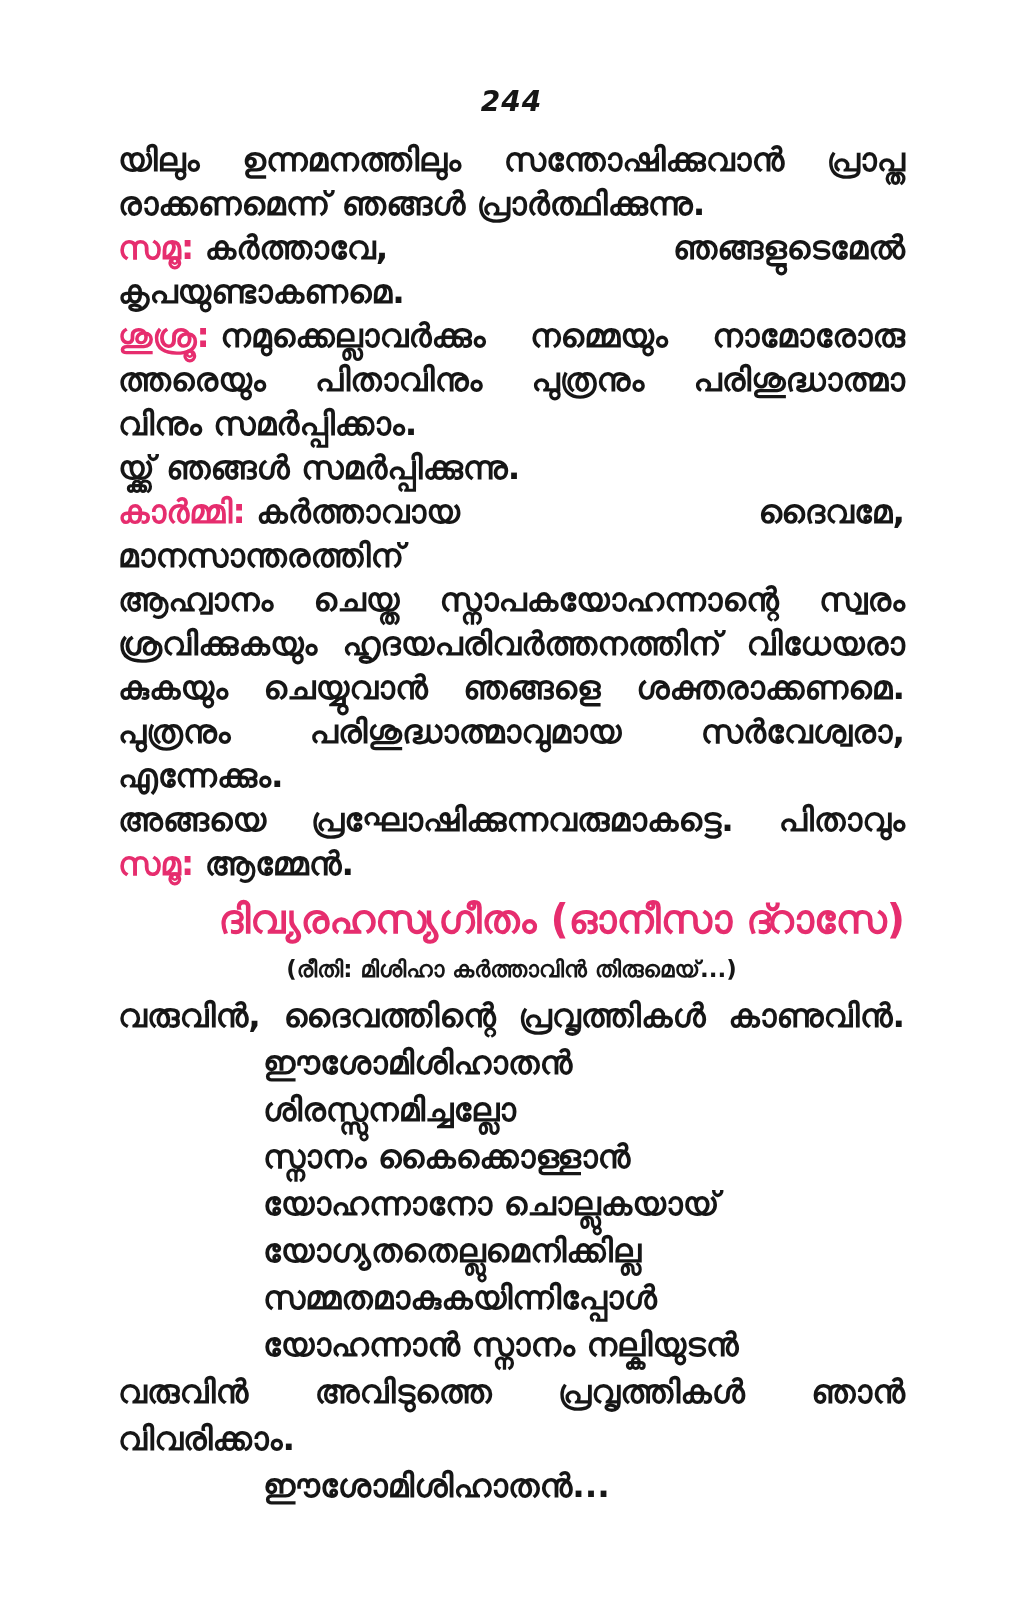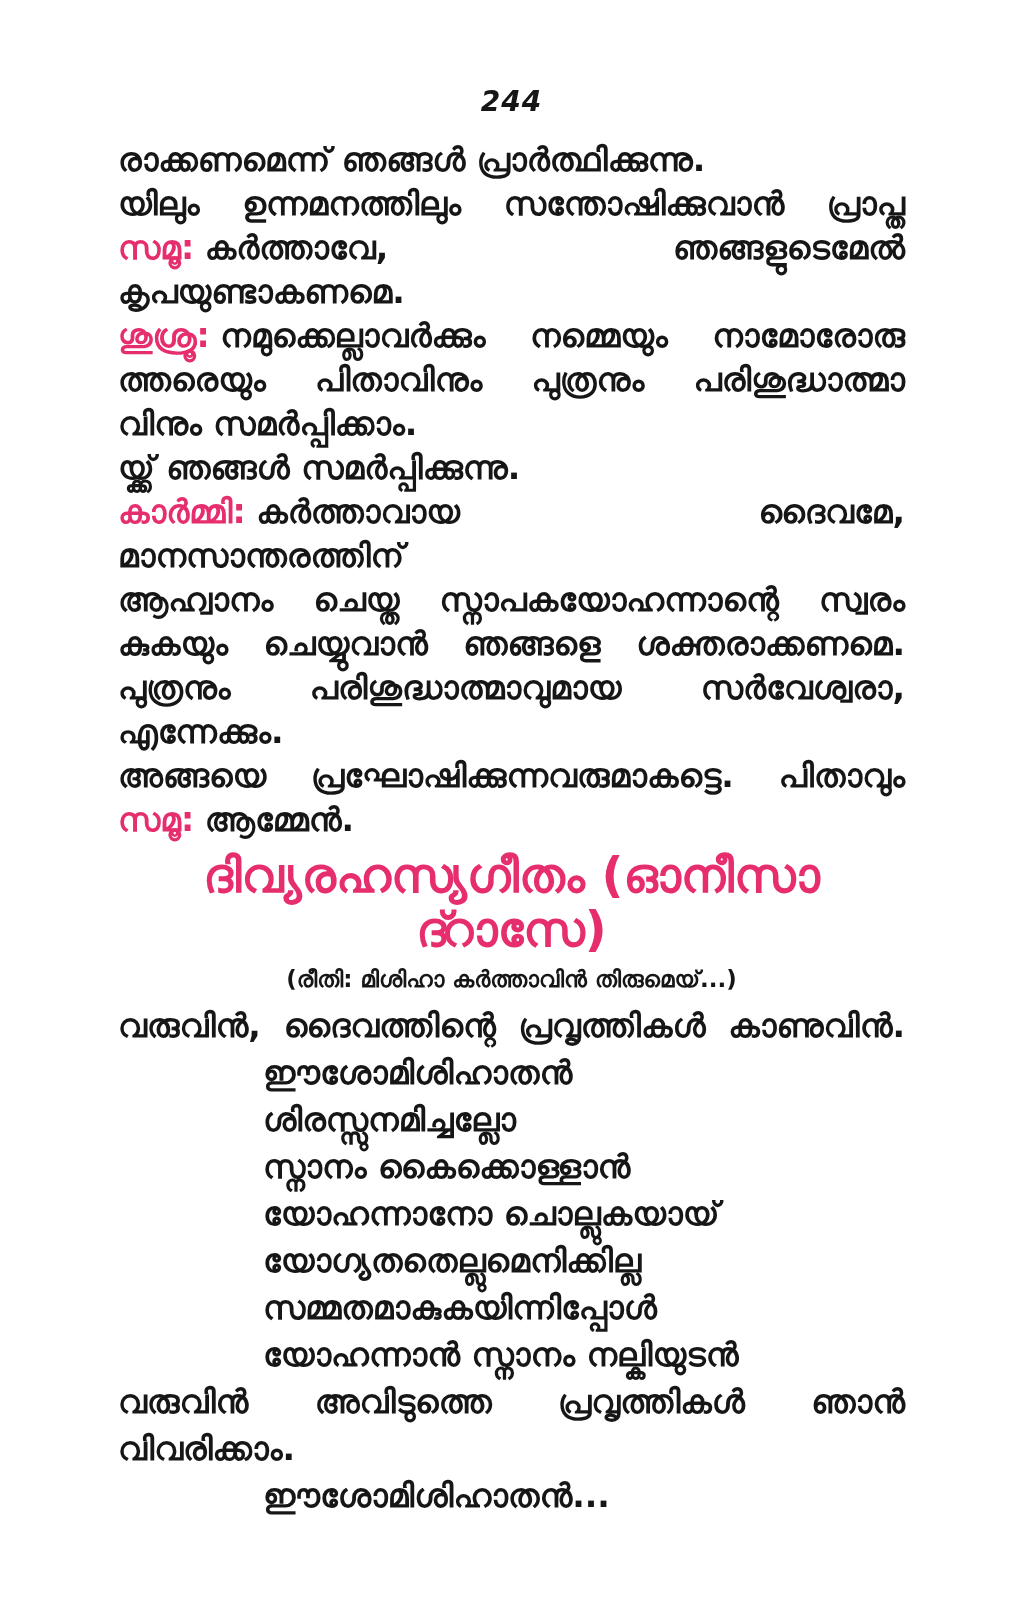--- a/index.html
+++ b/index.html
@@ -32,52 +32,53 @@
     white-space: normal;
   }
   .j { text-align: justify; text-align-last: justify; }
 
   .speaker { color: var(--accent, #e62d6e); margin-right: 0.32em; margin-top: 48px; }
   .speaker:empty { display: none; }
 
   .hymn-title {
     color: var(--accent, #e62d6e);
     font-weight: 700;
-    font-size: 48px;
+    font-size: 40px;
     line-height: 54px;
-    text-align: center;
+    text-align: right;
     margin-top: 6px;
   }
   .tune {
     text-align: center;
     font-size: 23px;
     line-height: 46px;
     font-weight: 600;
   }
   .song .line { line-height: 47px; }
   .verse { padding-left: 145px; }
 </style>
 </head>
 <body>
 
 <div class="page">
   <div class="content">
 
     <div class="pageno">244</div>
 
     <div>
+      <div class="line j"><span>യിലും ഉന്നമനത്തിലും സന്തോഷിക്കുവാൻ പ്രാപ്ത</span></div>
       <div class="line"><span>രാക്കണമെന്ന് ഞങ്ങൾ പ്രാർത്ഥിക്കുന്നു.</span></div>
-      <div class="line j"><span>യിലും ഉന്നമനത്തിലും സന്തോഷിക്കുവാൻ പ്രാപ്ത</span></div>
       <div class="line j"><span class="speaker">സമൂ:</span><span>കർത്താവേ, ഞങ്ങളുടെമേൽ കൃപയുണ്ടാകണമെ.</span></div>
       <div class="line j"><span class="speaker">ശുശ്രൂ:</span><span>നമുക്കെല്ലാവർക്കും നമ്മെയും നാമോരോരു</span></div>
       <div class="line j"><span>ത്തരെയും പിതാവിനും പുത്രനും പരിശുദ്ധാത്മാ</span></div>
       <div class="line"><span>വിനും സമർപ്പിക്കാം.</span></div>
       <div class="line"><span>യ്ക്ക് ഞങ്ങൾ സമർപ്പിക്കുന്നു.</span></div>
       <div class="line j"><span class="speaker">കാർമ്മി:</span><span>കർത്താവായ ദൈവമേ, മാനസാന്തരത്തിന്</span></div>
       <div class="line j"><span>ആഹ്വാനം ചെയ്ത സ്നാപകയോഹന്നാന്റെ സ്വരം</span></div>
+      <div class="line j"><span>ശ്രവിക്കുകയും ഹൃദയപരിവർത്തനത്തിന് വിധേയരാ</span></div>
       <div class="line j"><span>കുകയും ചെയ്യുവാൻ ഞങ്ങളെ ശക്തരാക്കണമെ.</span></div>
       <div class="line j"><span>പുത്രനും പരിശുദ്ധാത്മാവുമായ സർവേശ്വരാ, എന്നേക്കും.</span></div>
       <div class="line j"><span>അങ്ങയെ പ്രഘോഷിക്കുന്നവരുമാകട്ടെ. പിതാവും</span></div>
       <div class="line"><span class="speaker">സമൂ:</span><span>ആമ്മേൻ.</span></div>
     </div>
 
     <div class="song">
       <div class="hymn-title">ദിവ്യരഹസ്യഗീതം (ഓനീസാ ദ്റാസേ)</div>
       <div class="tune">(രീതി: മിശിഹാ കർത്താവിൻ തിരുമെയ്...)</div>
 

